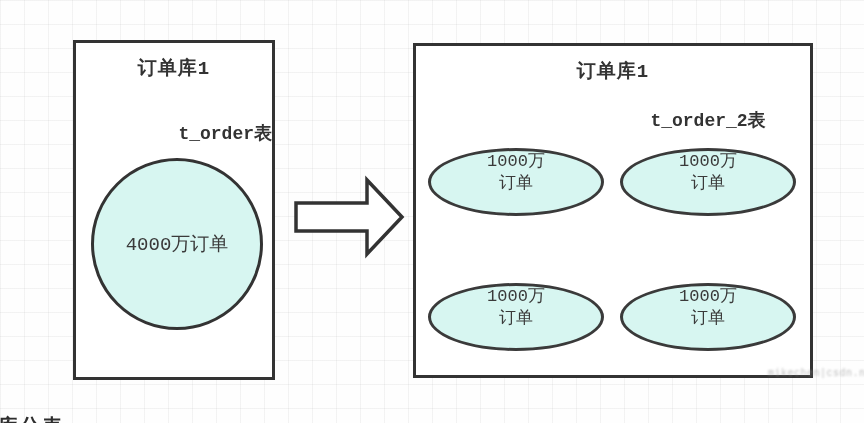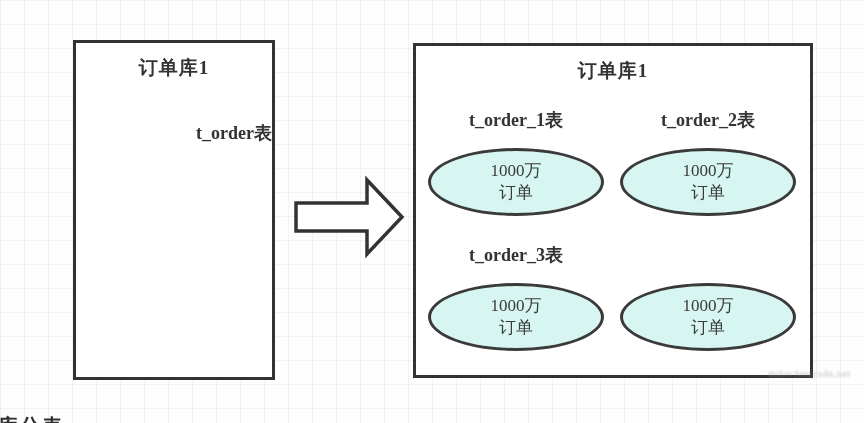--- a/index.html
+++ b/index.html
@@ -1,18 +1,18 @@
 <!DOCTYPE html>
 <html><head>
 <meta charset="utf-8">
 <style>
   html,body{margin:0;padding:0;background:#ffffff;}
   .canvas{
     position:relative;width:864px;height:423px;overflow:hidden;
-    font-family:Liberation Serif, serif;
+    font-family:Liberation Mono, monospace;
     color:#3a3a3a;background-color:#fefefe;
     background-image:
       linear-gradient(to right, rgba(185,185,185,0.16) 1px, transparent 1px),
       linear-gradient(to bottom, rgba(185,185,185,0.16) 1px, transparent 1px);
     background-size:24px 24px;
   }
   .db-box{position:absolute;background:#ffffff;border:3px solid #333333;box-sizing:border-box;}
   .db-box-left{left:73px;top:40px;width:202px;height:340px;}
   .db-box-right{left:413px;top:43px;width:400px;height:335px;}
   .db-title{position:absolute;top:12px;left:0;width:100%;text-align:center;
@@ -23,62 +23,63 @@
     border:3px solid #333333;border-radius:50%;background:#d7f6f1;
     display:flex;align-items:center;justify-content:center;
     font-size:19px;color:#3a3a3a;}
   .cell-label{width:176px;}
   .col1{left:12px;}
   .col2{left:204px;}
   .row1-label{top:62px;}
   .row2-label{top:197px;}
   .ellipse{position:absolute;width:176px;height:68px;box-sizing:border-box;
     border:3px solid #3a3a3a;border-radius:50%;background:#d7f6f1;
-    display:flex;flex-direction:column;align-items:center;justify-content:center;
+    display:flex;flex-direction:column;align-items:center;
     font-size:17px;line-height:1.3;color:#3a3a3a;}
   .row1-ellipse{top:102px;}
   .row2-ellipse{top:237px;}
   .arrow-wrap{position:absolute;left:292px;top:174px;width:116px;height:86px;}
   .watermark{position:absolute;left:768px;top:368px;width:96px;font-size:10px;
     color:#9a9a9a;opacity:0.65;filter:blur(1px);letter-spacing:0.5px;white-space:nowrap;}
   .bottom-caption{position:absolute;left:-2px;top:413px;font-size:20px;font-weight:700;
     color:#2e2e2e;letter-spacing:2px;white-space:nowrap;}
 </style>
 </head>
 <body>
 
 <div class="canvas">
 
   <div class="db-box db-box-left">
     <div class="db-title">订单库1</div>
     <div class="table-label left-table-label">t_order表</div>
+    <div class="big-circle">
+      <span>4000万订单</span>
+    </div>
   </div>
 
   <div class="arrow-wrap">
     <svg width="116" height="86" viewBox="0 0 116 86" xmlns="http://www.w3.org/2000/svg">
       <polygon points="4,29 75,29 75,6 110,43 75,80 75,57 4,57" fill="#ffffff" stroke="#333333" stroke-width="3.5" stroke-linejoin="miter"></polygon>
     </svg>
   </div>
 
   <div class="db-box db-box-right">
     <div class="db-title">订单库1</div>
 
-    <div class="table-label cell-label col1 row1-label">t_order_1表</div>
     <div class="table-label cell-label col2 row1-label">t_order_2表</div>
 
     <div class="ellipse col1 row1-ellipse">
       <span>1000万</span>
       <span>订单</span>
     </div>
     <div class="ellipse col2 row1-ellipse">
       <span>1000万</span>
       <span>订单</span>
     </div>
 
-    <div class="table-label cell-label col1 row2-label">t_order_3表</div>
 
     <div class="ellipse col1 row2-ellipse">
       <span>1000万</span>
       <span>订单</span>
     </div>
     <div class="ellipse col2 row2-ellipse">
       <span>1000万</span>
       <span>订单</span>
     </div>
   </div>

